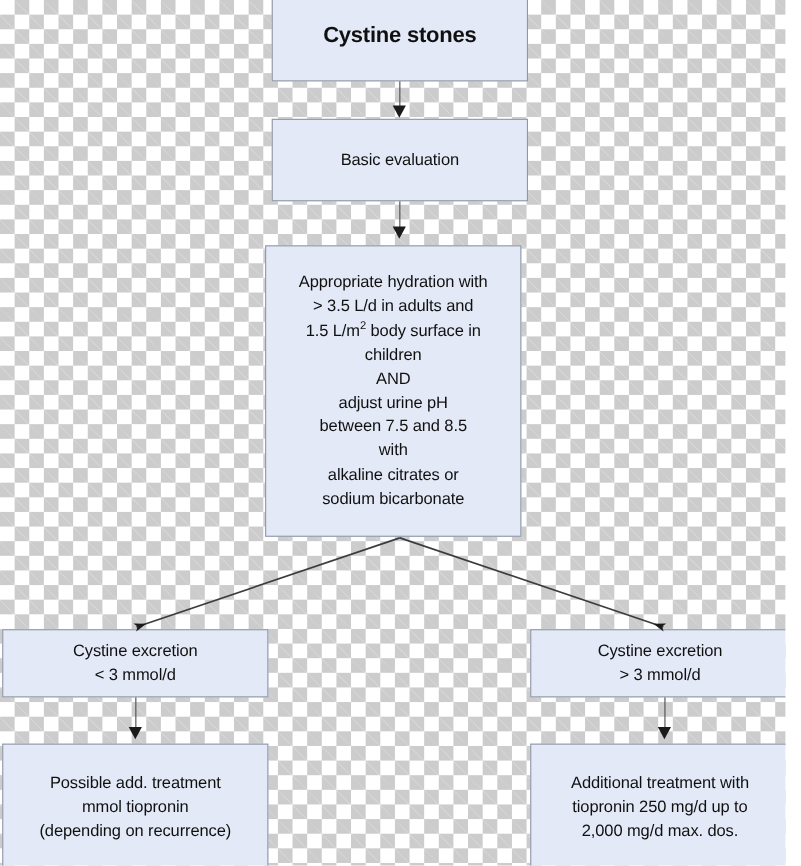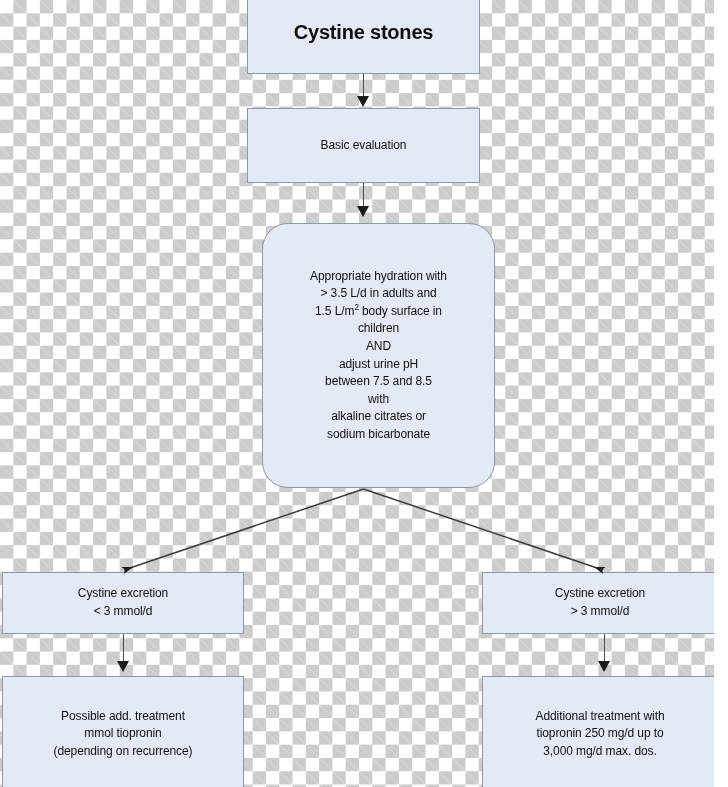--- a/index.html
+++ b/index.html
@@ -26,21 +26,21 @@
   .node {
     position: absolute;
     box-sizing: border-box;
     background: #e3e9f6;
     border: 1px solid #8e97a8;
     display: flex;
     align-items: center;
     justify-content: center;
     text-align: center;
     color: #101010;
-    font-size: 12px;
+    font-size: 15px;
     line-height: 1.46;
     letter-spacing: -0.1px;
     padding: 2px 6px;
   }
 
   .node.title-node {
     font-weight: bold;
     font-size: 20px;
     letter-spacing: -0.2px;
   }
@@ -84,21 +84,21 @@
 <div id="canvas">
 
   <div class="node title-node" style="left:247px; top:-8px; width:233px; height:82px;">
     <span class="node-text">Cystine stones</span>
   </div>
 
   <div class="node" style="left:247px; top:108px; width:233px; height:75px;">
     <span class="node-text">Basic evaluation</span>
   </div>
 
-  <div class="node" style="left:262px; top:223px; width:233px; height:265px;border-radius:26px;">
+  <div class="node" style="left:241px; top:223px; width:233px; height:265px;">
     <span class="node-text" id="hydration-text">Appropriate hydration with<br>&gt; 3.5 L/d in adults and<br>1.5 L/m<sup>2</sup> body surface in<br>children<br>AND<br>adjust urine pH<br>between 7.5 and 8.5<br>with<br>alkaline citrates or<br>sodium bicarbonate</span>
   </div>
 
   <div class="node" style="left:2px; top:572px; width:242px; height:62px;">
     <span class="node-text">Cystine excretion
 &lt; 3 mmol/d</span>
   </div>
 
   <div class="node" style="left:482px; top:572px; width:236px; height:62px;">
     <span class="node-text">Cystine excretion
@@ -107,21 +107,21 @@
 
   <div class="node" style="left:2px; top:676px; width:242px; height:116px;">
     <span class="node-text">Possible add. treatment
 mmol tiopronin
 (depending on recurrence)</span>
   </div>
 
   <div class="node" style="left:482px; top:676px; width:236px; height:116px;">
     <span class="node-text">Additional treatment with
 tiopronin 250 mg/d up to
-3,000 mg/d max. dos.</span>
+2,000 mg/d max. dos.</span>
   </div>
 
   <div class="vline" style="left:362.5px; top:74px; height:23px;"></div>
   <div class="vhead" style="left:356.5px; top:96px;"></div>
 
   <div class="vline" style="left:362.5px; top:183px; height:24px;"></div>
   <div class="vhead" style="left:356.5px; top:206px;"></div>
 
   <div class="vline" style="left:122.5px; top:634px; height:28px;"></div>
   <div class="vhead" style="left:116.5px; top:661px;"></div>

